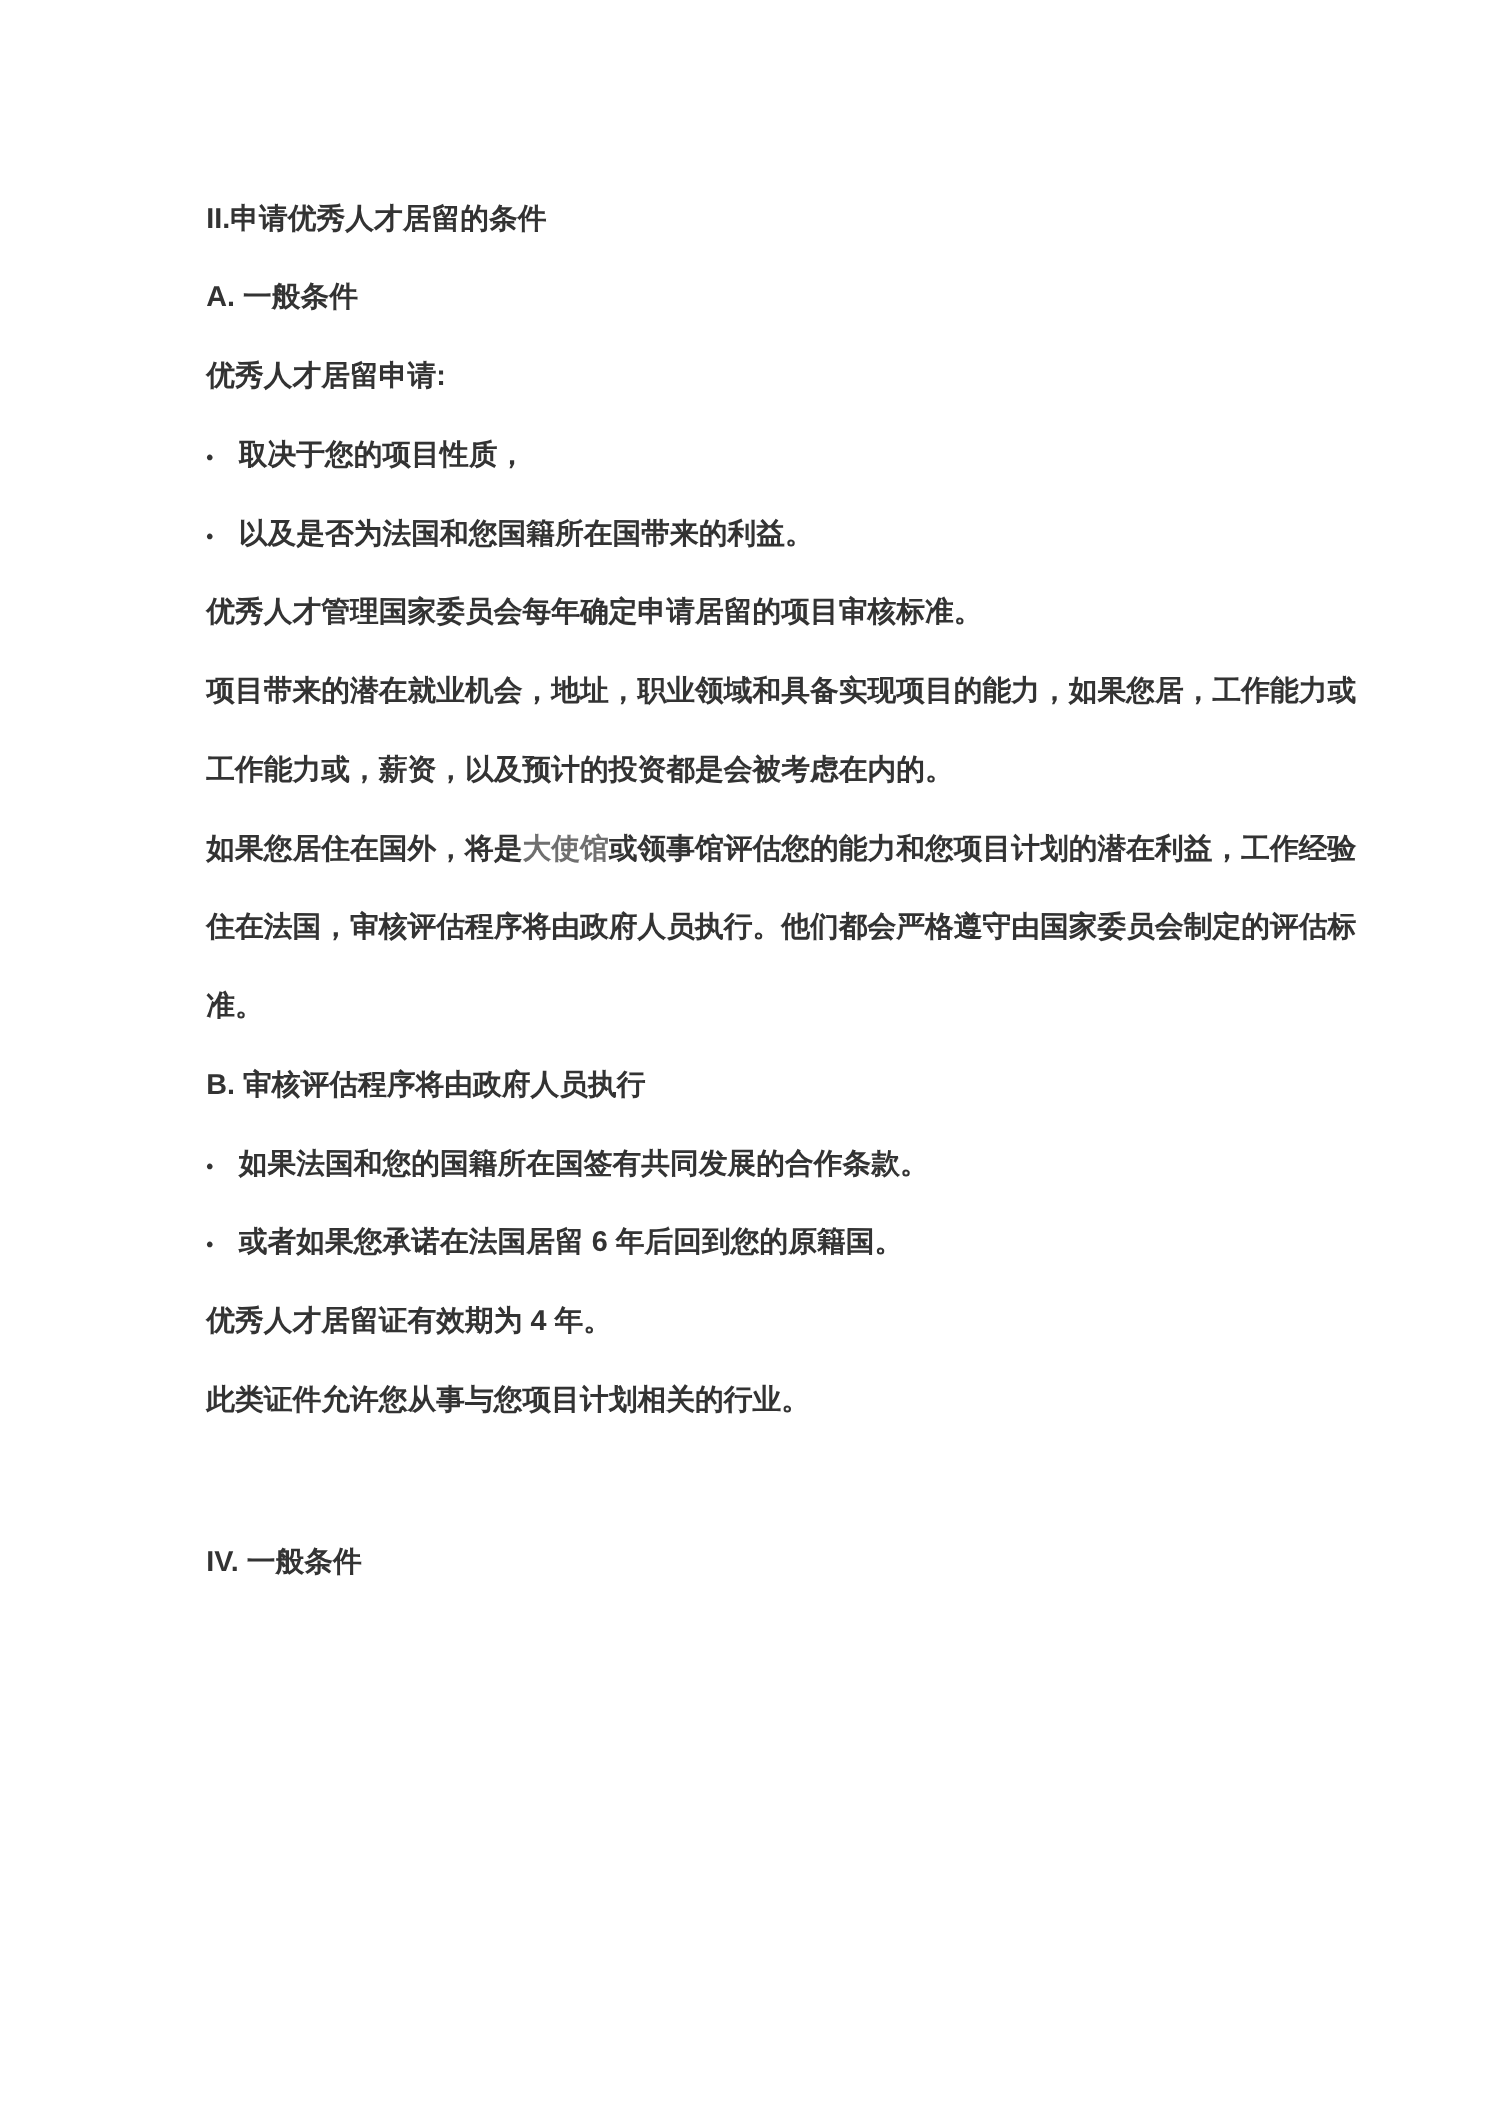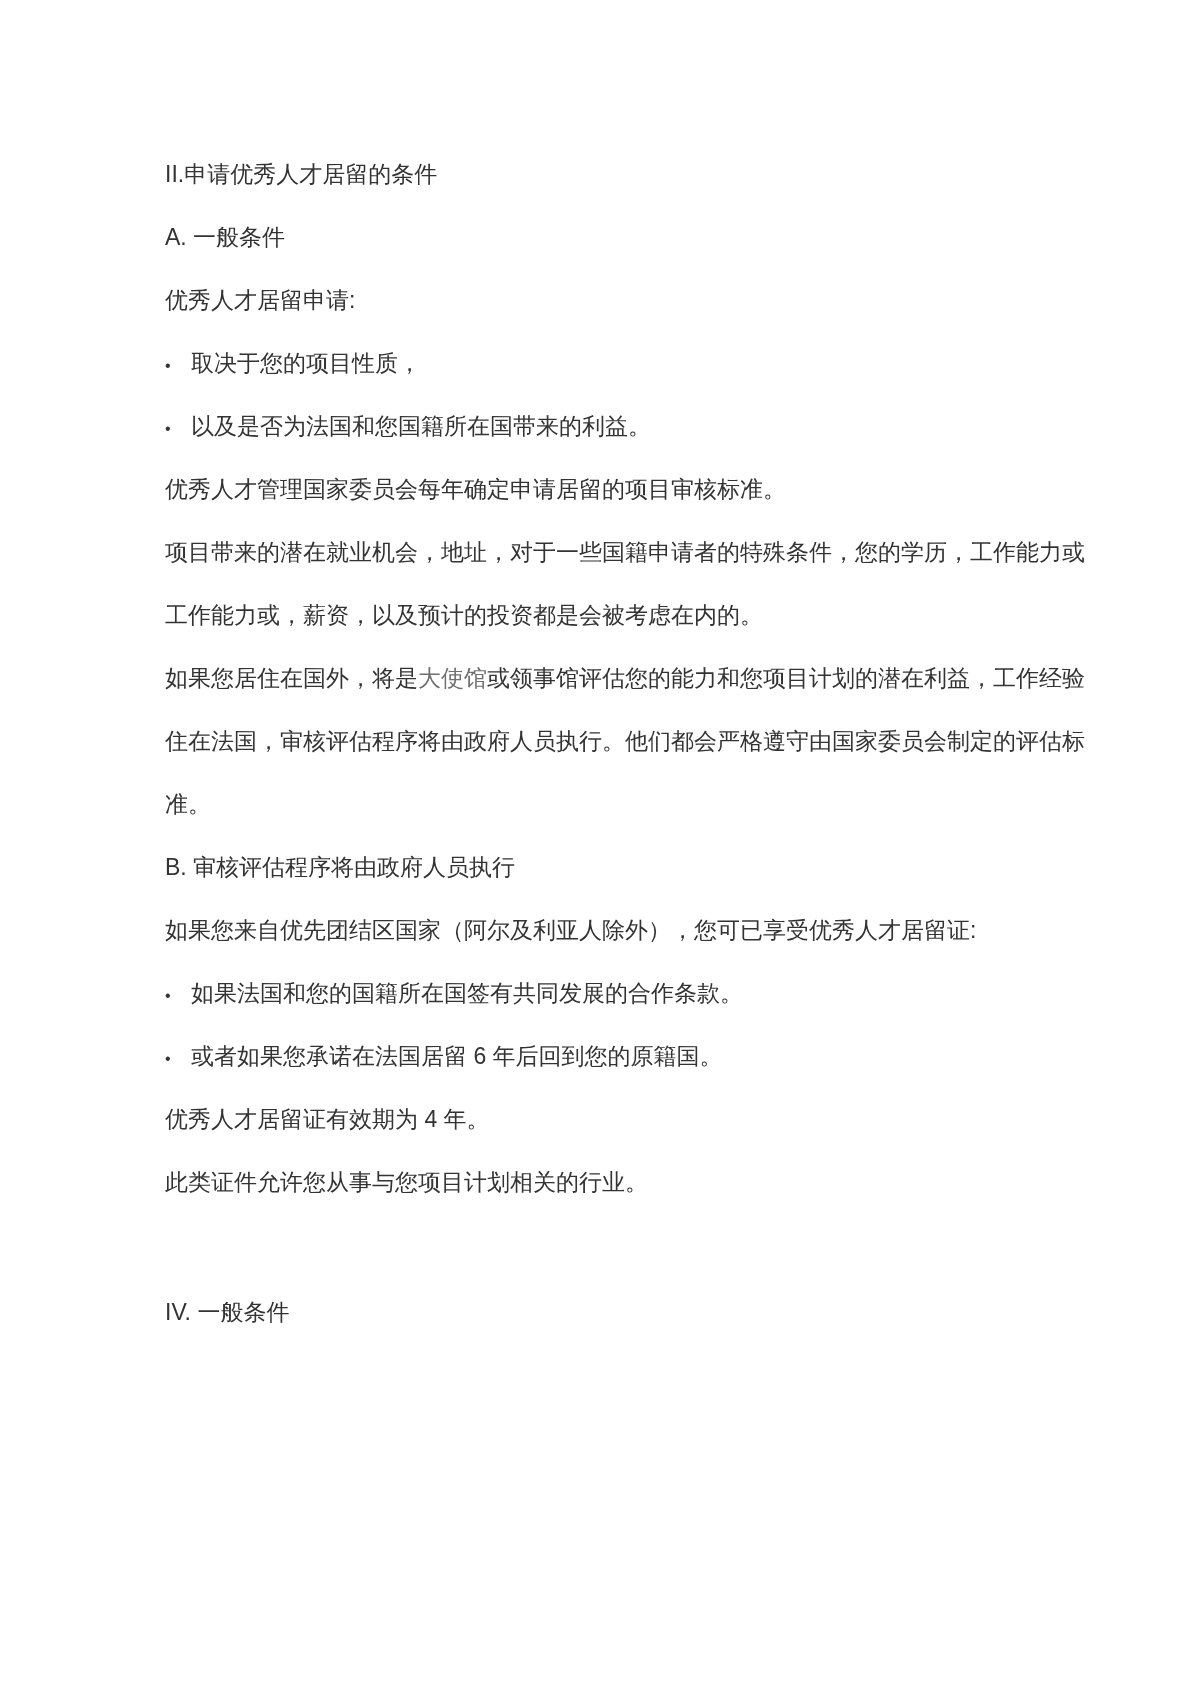--- a/index.html
+++ b/index.html
@@ -9,21 +9,21 @@
   }
   .page {
     position: relative;
     width: 1096px;
     height: 1697px;
     background: var(--page-bg, #ffffff);
     overflow: hidden;
     font-family: "Liberation Sans", "DejaVu Sans", sans-serif;
     color: var(--text-color, #333333);
     font-size: 23px;
-    font-weight: 400;
+    font-weight: 700;
   }
   .content {
     position: absolute;
     left: 165px;
     top: 143px;
     width: 950px;
   }
   .tline {
     height: 63px;
     line-height: 63px;
@@ -54,31 +54,30 @@
     <div class="tline">优秀人才居留申请:</div>
 
     <div class="tline">
       <span class="bullet-marker">•</span><span>取决于您的项目性质，</span>
     </div>
     <div class="tline">
       <span class="bullet-marker">•</span><span>以及是否为法国和您国籍所在国带来的利益。</span>
     </div>
 
     <div class="tline">优秀人才管理国家委员会每年确定申请居留的项目审核标准。</div>
-    <div class="tline">项目带来的潜在就业机会，地址，对于一些国籍申请者的特殊条件，您的学历，工作能力或</div>
+    <div class="tline">项目带来的潜在就业机会，地址，职业领域和具备实现项目的能力，如果您居，工作能力或</div>
     <div class="tline">工作能力或，薪资，以及预计的投资都是会被考虑在内的。</div>
 
     <div class="tline">
       <span>如果您居住在国外，将是</span><span class="link">大使馆</span><span>或领事馆评估您的能力和您项目计划的潜在利益，工作经验</span>
     </div>
     <div class="tline">住在法国，审核评估程序将由政府人员执行。他们都会严格遵守由国家委员会制定的评估标</div>
     <div class="tline">准。</div>
 
     <div class="tline">B. 审核评估程序将由政府人员执行</div>
-    <div class="tline">如果您来自优先团结区国家（阿尔及利亚人除外），您可已享受优秀人才居留证:</div>
 
     <div class="tline">
       <span class="bullet-marker">•</span><span>如果法国和您的国籍所在国签有共同发展的合作条款。</span>
     </div>
     <div class="tline">
       <span class="bullet-marker">•</span><span>或者如果您承诺在法国居留 6 年后回到您的原籍国。</span>
     </div>
 
     <div class="tline">优秀人才居留证有效期为 4 年。</div>
     <div class="tline">此类证件允许您从事与您项目计划相关的行业。</div>

